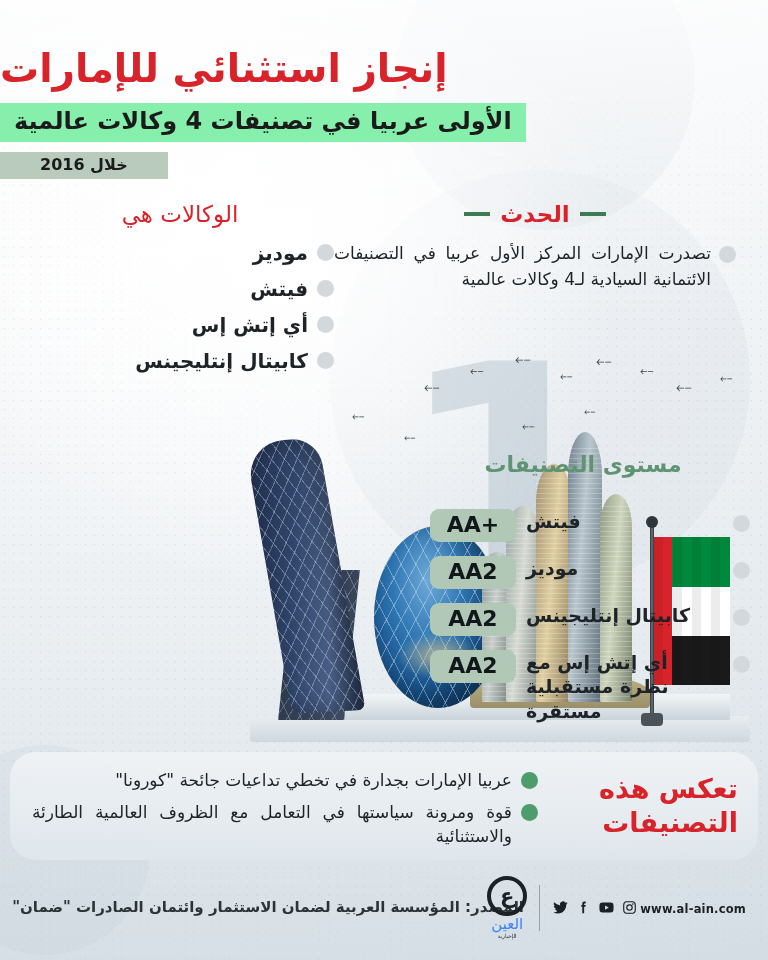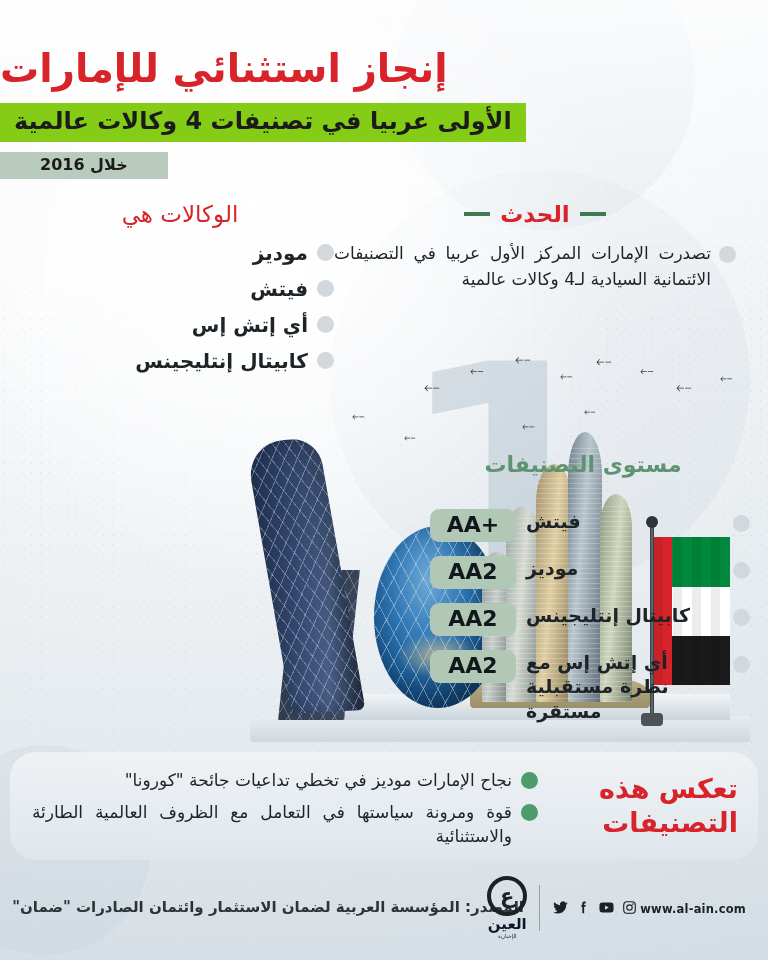--- a/index.html
+++ b/index.html
@@ -60,21 +60,21 @@
   .title-main {
     color: #d8232a;
     font-size: 39px;
     font-weight: 700;
     letter-spacing: -0.5px;
     line-height: 1.12;
   }
   .subtitle-band {
     display: inline-block;
     margin-top: 12px;
-    background: #84cc16;
+    background: #86efac;
     color: #1b1b1b;
     font-size: 24px;
     font-weight: 700;
     padding: 3px 14px 6px;
     line-height: 1.25;
   }
   .date-band {
     display: inline-block;
     margin-top: 10px;
     background: #b8cbbd;
@@ -282,21 +282,21 @@
   .si { width: 17px; height: 17px; fill: #1b2124; }
   .site-url { font-size: 11.5px; font-weight: 700; color: #1b2124; letter-spacing: .2px; }
   .divider { width: 1px; height: 46px; background: #97a2a8; }
   .logo { display: flex; flex-direction: column; align-items: center; gap: 1px; }
   .logo-mark {
     width: 40px; height: 40px; border-radius: 50%;
     border: 4px solid #1b2124;
     display: flex; align-items: center; justify-content: center;
     font-size: 21px; font-weight: 700; color: #1b2124; line-height: 1;
   }
-  .logo-name { font-size: 15px; font-weight: 700; color: #0f172a; line-height: 1; }
+  .logo-name { font-size: 15px; font-weight: 400; color: #3b82f6; line-height: 1; }
   .logo-sub { font-size: 5.5px; color: #1b2124; letter-spacing: .3px; }
 </style>
 </head>
 <body>
 
 <div class="wm-circle wm-c1"></div>
 <div class="wm-circle wm-c2"></div>
 <div class="wm-circle wm-c3"></div>
 <div class="dots"></div>
 <div class="vignette"></div>
@@ -436,21 +436,21 @@
     <span class="rating-label">أي إتش إس مع نظرة مستقبلية مستقرة</span>
     <span class="rating-badge">AA2</span>
   </div>
 </div>
 
 <div class="bottom-panel">
   <div class="reflect-title">تعكس هذه التصنيفات</div>
   <div class="reflect-list">
     <div class="reflect-row">
       <span class="bullet-green"></span>
-      <div class="reflect-text">نجاح الإمارات موديز في تخطي تداعيات جائحة "كورونا"</div>
+      <div class="reflect-text">عربيا الإمارات بجدارة في تخطي تداعيات جائحة "كورونا"</div>
     </div>
     <div class="reflect-row">
       <span class="bullet-green"></span>
       <div class="reflect-text">قوة ومرونة سياستها في التعامل مع الظروف العالمية الطارئة والاستثنائية</div>
     </div>
   </div>
 </div>
 
 <div class="footer">
   <div class="source-text">المصدر: المؤسسة العربية لضمان الاستثمار وائتمان الصادرات "ضمان"</div>

